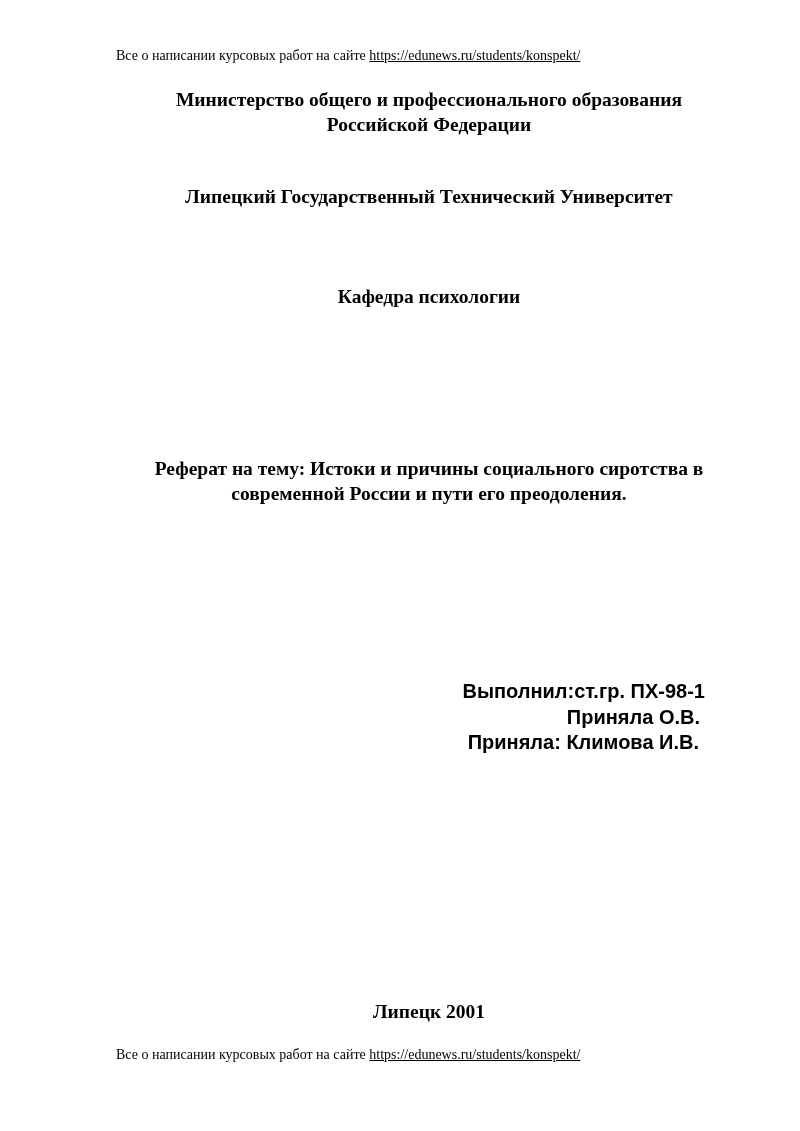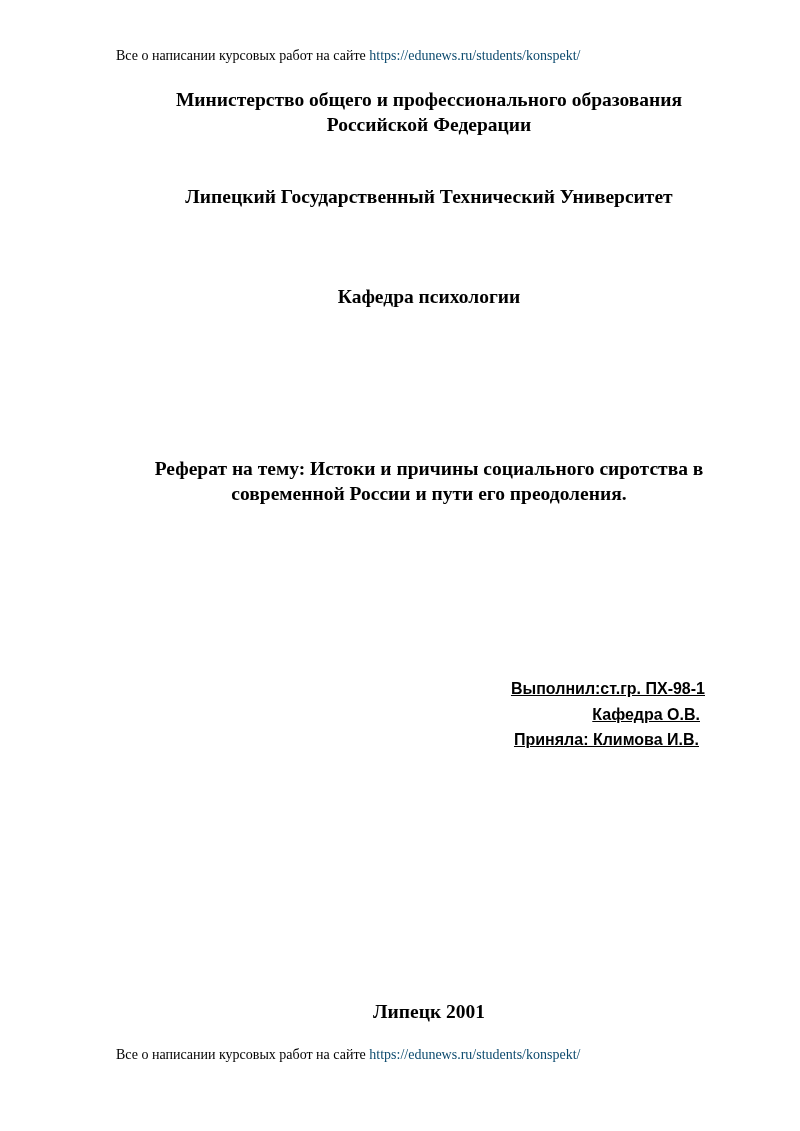--- a/index.html
+++ b/index.html
@@ -1,21 +1,21 @@
 <!DOCTYPE html>
 <html><head>
   <meta charset="utf-8">
   <style>
     html, body { margin: 0; padding: 0; background: #ffffff; }
     body { width: 800px; height: 1131px; position: relative; overflow: hidden; color: #000; font-family: "Liberation Serif", serif; }
     .abs { position: absolute; }
     .banner { left: 116px; font-size: 14px; white-space: nowrap; }
-    .banner a { color: #0c4a6e; }
+    .banner a { color: #000000; text-decoration: underline; }
     .center { left: 0; width: 858px; text-align: center; font-weight: bold; font-size: 19.5px; line-height: 25px; }
-    .sig { font-family: "Liberation Sans", sans-serif; font-weight: bold; font-size: 16px; white-space: nowrap; right: 96px; text-align: right; text-decoration: underline; }
+    .sig { font-family: "Liberation Sans", sans-serif; font-weight: bold; font-size: 20px; white-space: nowrap; right: 96px; text-align: right; }
   </style>
 </head>
 <body>
 
 <div class="abs banner" style="top:48px;">
   <span>Все о написании курсовых работ на сайте</span>
   <a>https://edunews.ru/students/konspekt/</a>
 </div>
 
 <div class="abs center" style="top:87px;">
@@ -26,21 +26,21 @@
 <div class="abs center" style="top:184px;">Липецкий Государственный Технический Университет</div>
 
 <div class="abs center" style="top:284px;">Кафедра психологии</div>
 
 <div class="abs center" style="top:456px;">
   <div>Реферат на тему: Истоки и причины социального сиротства в</div>
   <div>современной России и пути его преодоления.</div>
 </div>
 
 <div class="abs sig" style="top:680px; right:95px;">Выполнил:ст.гр. ПХ-98-1</div>
-<div class="abs sig" style="top:706px; right:100px;">Кафедра О.В.</div>
+<div class="abs sig" style="top:706px; right:100px;">Приняла О.В.</div>
 <div class="abs sig" style="top:731px; right:101px;margin-left:8px;">Приняла: Климова И.В.</div>
 
 <div class="abs center" style="top:999px;">Липецк 2001</div>
 
 <div class="abs banner" style="top:1047px;">
   <span>Все о написании курсовых работ на сайте</span>
   <a>https://edunews.ru/students/konspekt/</a>
 </div>
 
 </body></html>

